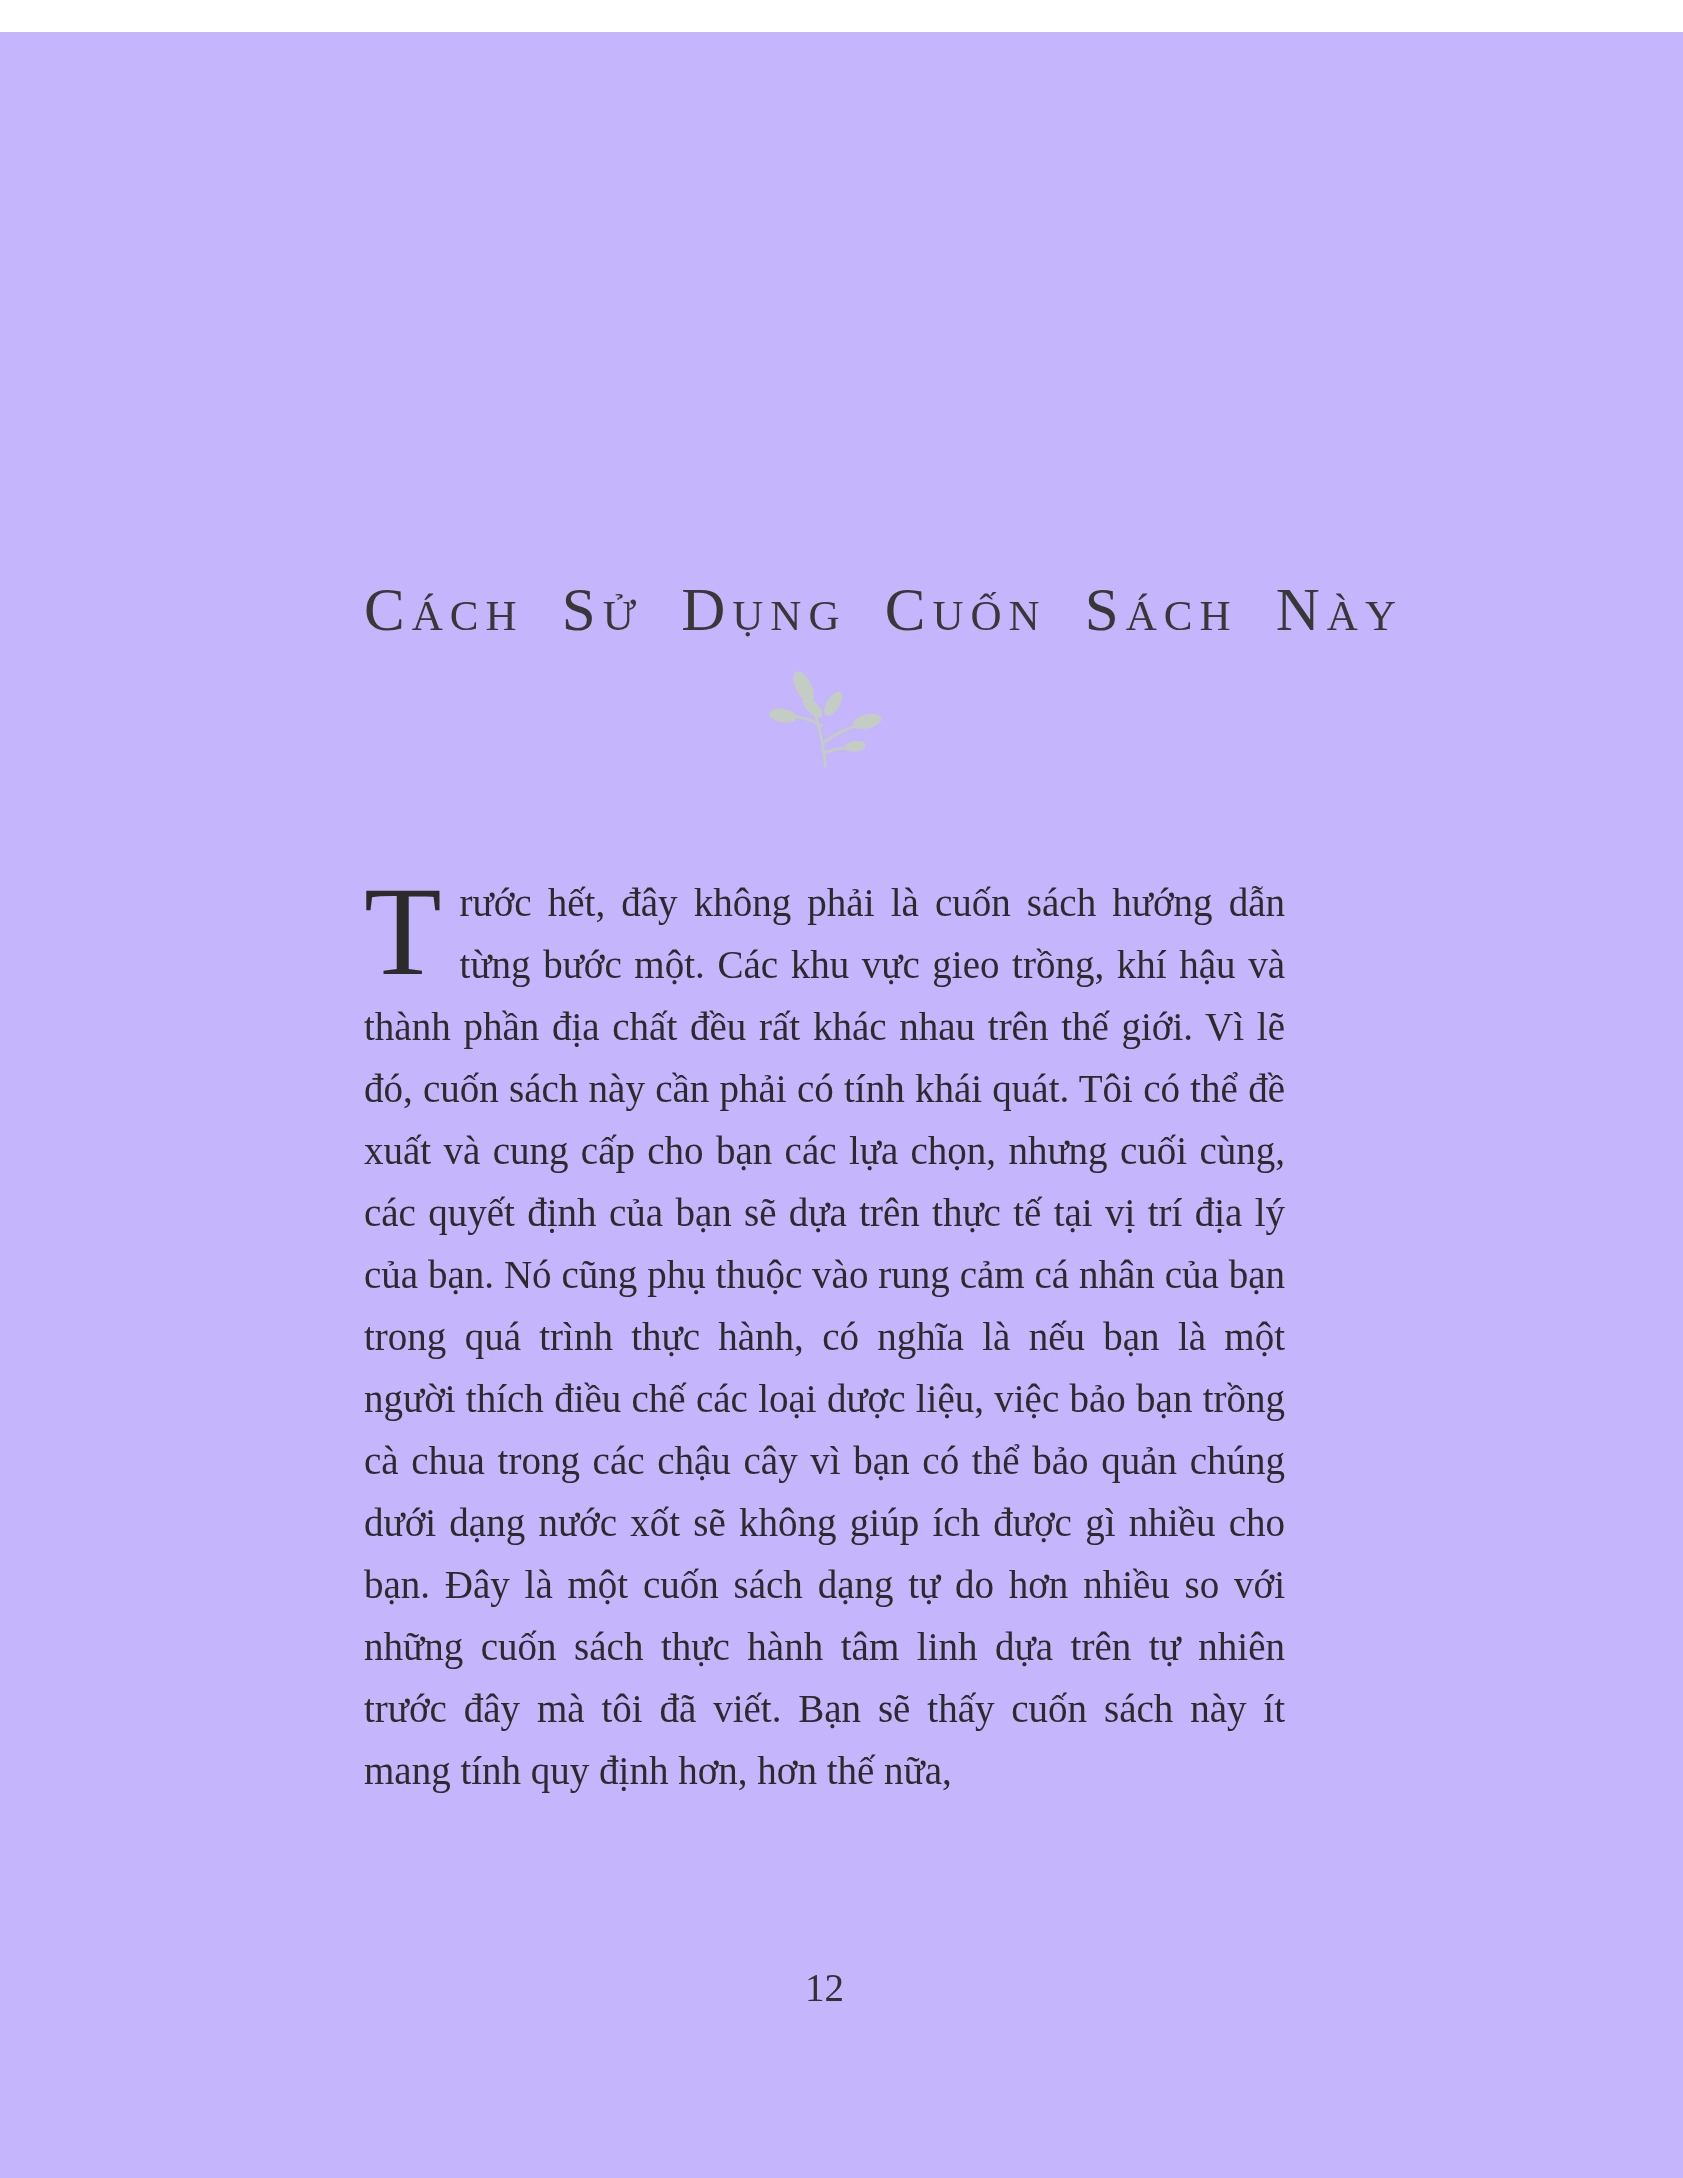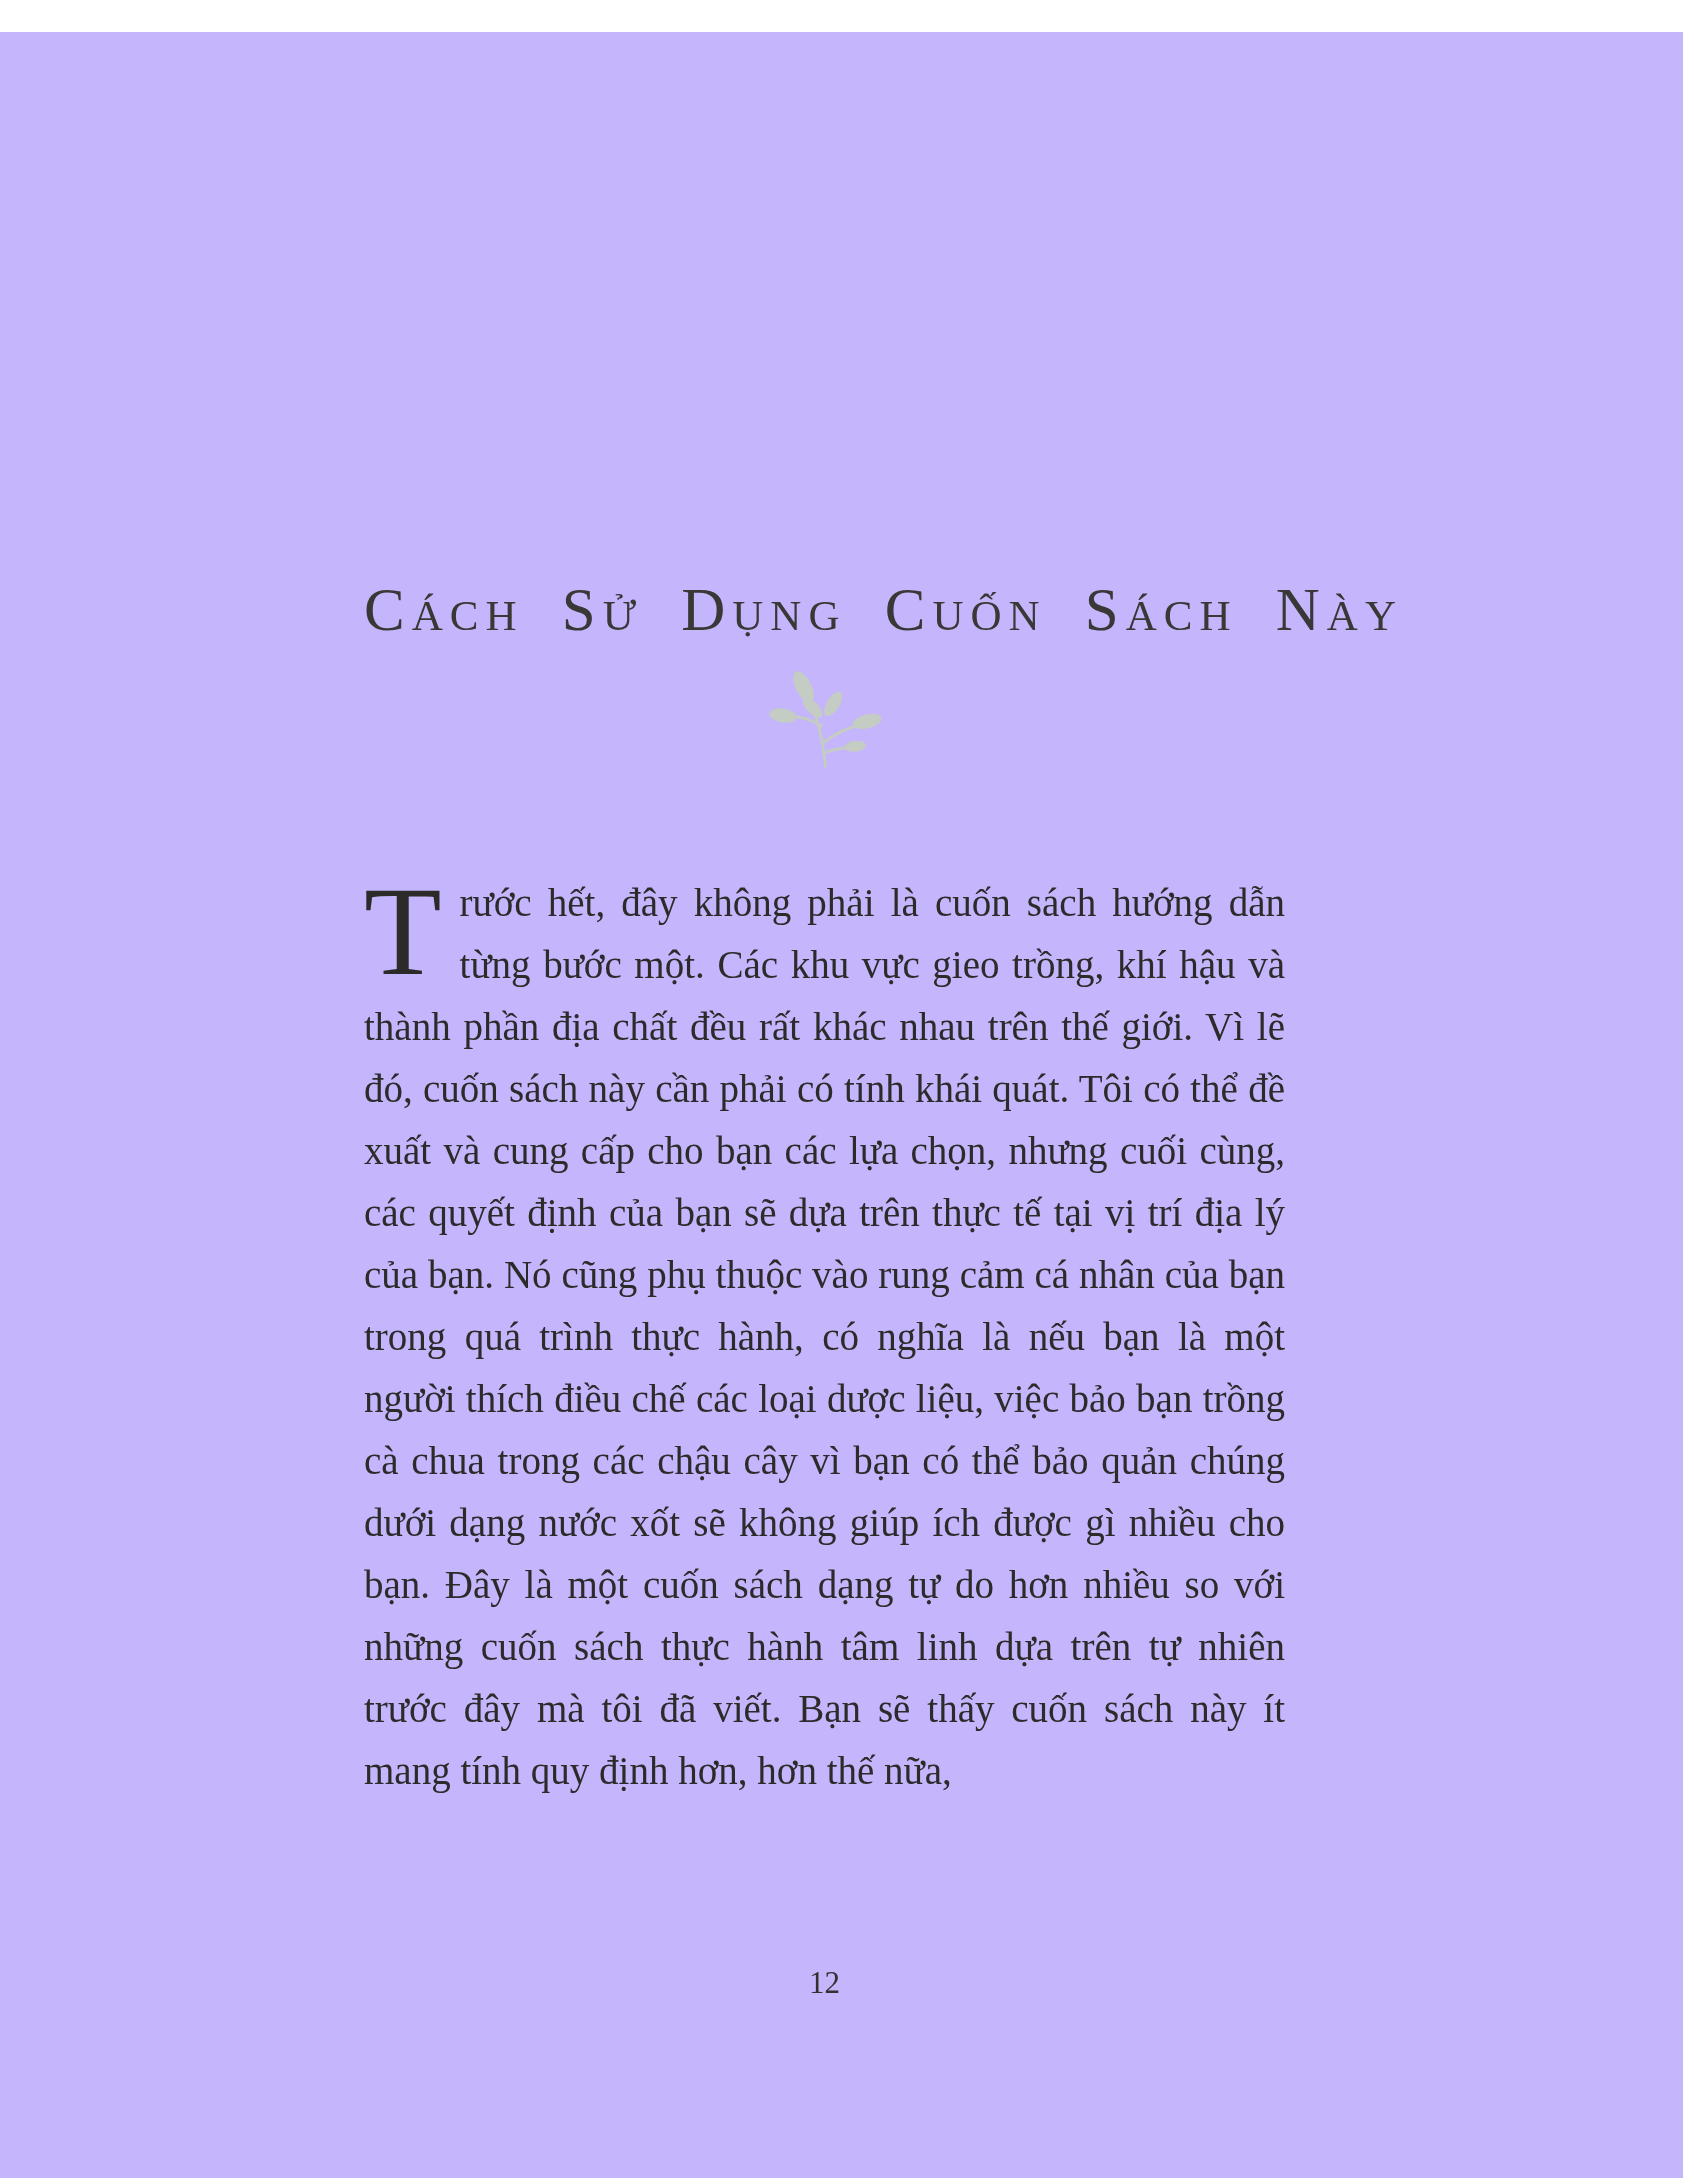--- a/index.html
+++ b/index.html
@@ -60,21 +60,21 @@
     padding: 10px 18px 0 0;
     color: #2d2b2a;
     font-family: "Liberation Serif", "DejaVu Serif", serif;
   }
   .page-number {
     position: absolute;
     left: 364px;
     top: 1933px;
     width: 921px;
     text-align: center;
-    font-size: 31px;
+    font-size: 39px;
     color: #333130;
     font-family: "Liberation Serif", "DejaVu Serif", serif;
   }
 </style>
 </head>
 <body>
 
 <div class="page">
   <div class="content">
 

